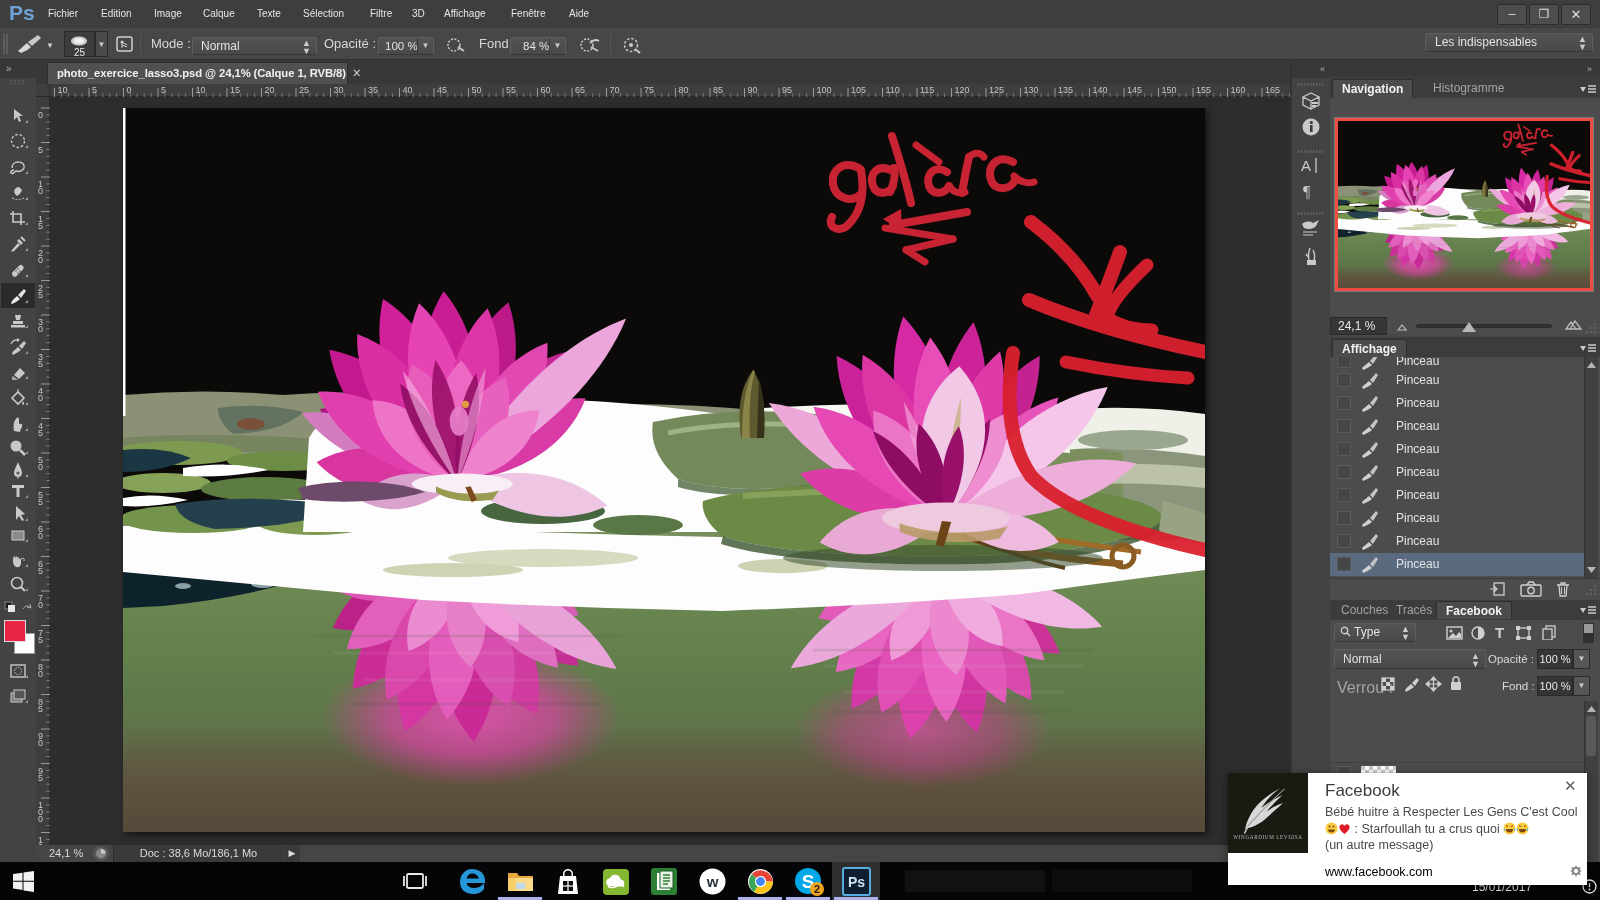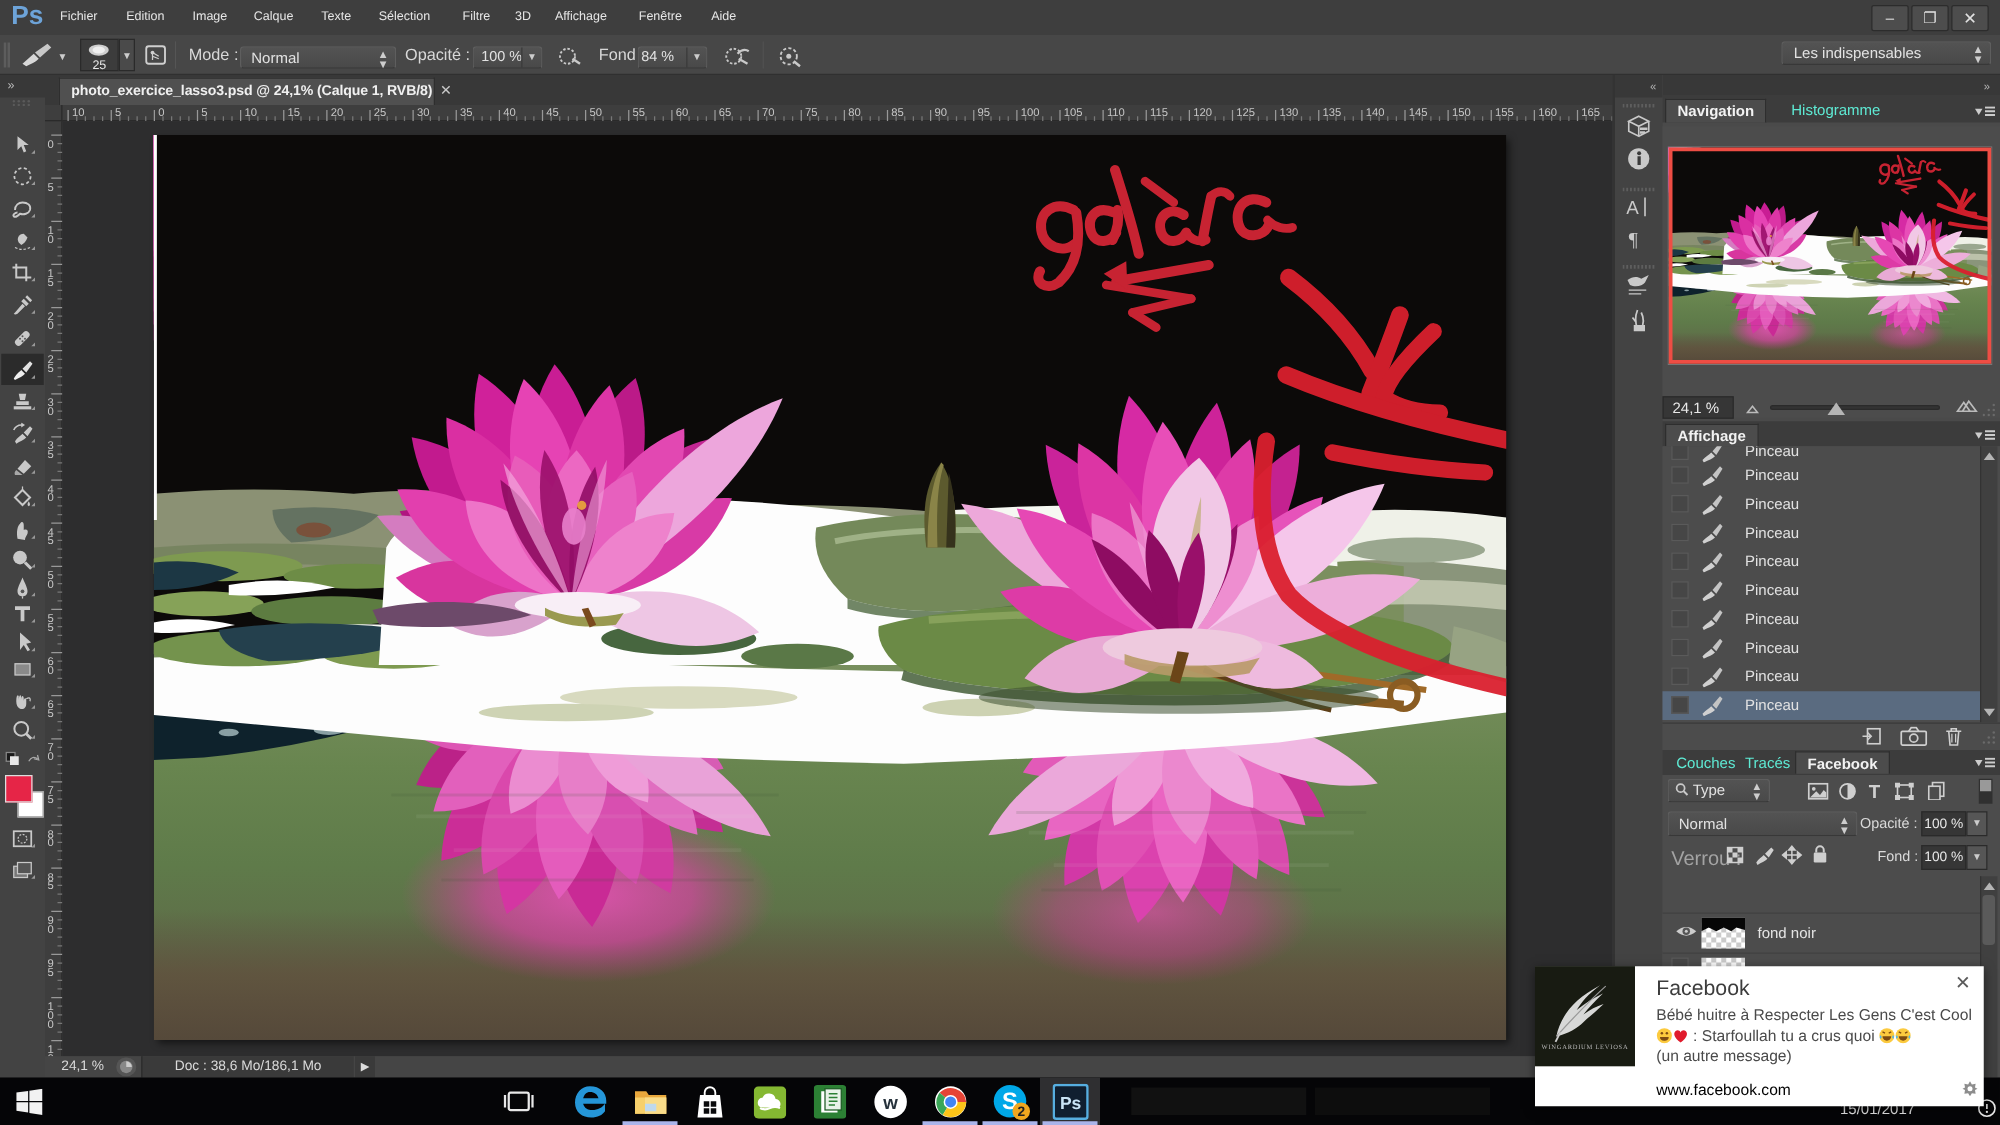--- a/index.html
+++ b/index.html
@@ -29,21 +29,21 @@
 
 #toolbar{position:absolute;left:0;top:60px;width:36px;height:802px;background:#434343}
 #toolbar .hdr{position:absolute;left:0;top:0;width:36px;height:18px;background:#383838;color:#b5b5b5;font-size:10px;text-align:left;line-height:18px;padding-left:6px}
 
 #rightgap{position:absolute;left:1290px;top:60px;width:2px;height:802px;background:#333}
 #iconstrip{position:absolute;left:1292px;top:60px;width:38px;height:802px;background:#434343}
 #iconstrip .hdr{position:absolute;left:0;top:0;width:38px;height:18px;background:#383838;color:#b5b5b5;font-size:9px;line-height:18px;padding-right:5px;text-align:right}
 #panels{position:absolute;left:1330px;top:60px;width:270px;height:802px;background:#4a4a4a}
 .phdr{position:absolute;left:0;width:270px;height:18px;background:#383838;color:#b5b5b5}
 .ptabbar{position:absolute;left:0;width:270px;height:22px;background:#3c3c3c}
-.ptab{position:absolute;top:3px;height:19px;font-size:12px;line-height:19px;padding:0 9px;color:#5eead4}
+.ptab{position:absolute;top:3px;height:19px;font-size:12px;line-height:19px;padding:0 9px;color:#a3a3a3}
 .ptab.act{background:#4c4c4c;color:#f2f2f2;font-weight:bold;border:1px solid #2e2e2e;border-bottom:none}
 .row{position:absolute;left:0;width:254px;height:23px;color:#e2e2e2;font-size:12px}
 .chk{position:absolute;left:7px;top:4px;width:14px;height:14px;background:#464646;border:1px solid #5a5a5a}
 .darkfield{background:#363636;border:1px solid #2a2a2a;color:#e8e8e8}
 
 #fbpopup{position:absolute;left:1228px;top:773px;width:359px;height:112px;background:#ffffff;box-shadow:0 2px 8px rgba(0,0,0,.5);font-family:"Liberation Sans",sans-serif;z-index:10}
 #fbart{position:absolute;left:0;top:0;width:80px;height:80px;background:#15180f}
 
 #taskbar{position:absolute;left:0;top:862px;width:1600px;height:38px;background:#050507}
 #searchbox{position:absolute;left:48px;top:0px;width:345px;height:38px;background:#3a3d3f;border:1px solid #565a5c}
@@ -98,21 +98,21 @@
   <div class="sepv" style="left:140px"></div>
   <div class="optlabel" style="left:151px">Mode :</div>
   <div class="drop" style="left:192px;top:9px;width:125px;height:18px;line-height:16px;padding-left:8px">Normal<div class="updn">▲<br>▼</div></div>
   <div class="optlabel" style="left:324px">Opacité :</div>
   <div class="drop" style="left:378px;top:9px;width:56px;height:18px;line-height:16px;padding-left:6px;font-size:11.5px">100 %<div style="position:absolute;right:0;top:0;width:16px;height:16px;border-left:1px solid #3a3a3a;color:#ccc;font-size:8px;text-align:center;line-height:16px">▼</div></div>
   <svg class="abs" style="left:446px;top:7px" width="20" height="20">
       <circle cx="8" cy="10" r="6" fill="none" stroke="#c9c9c9" stroke-width="1.5" stroke-dasharray="2 1.5"></circle>
       <path d="M12,12 L18,16" stroke="#c9c9c9" stroke-width="2"></path>
     </svg>
   <div class="optlabel" style="left:479px">Fond :</div>
-  <div class="drop" style="left:510px;top:9px;width:56px;height:18px;line-height:16px;padding-left:2px;font-size:11.5px">84 %<div style="position:absolute;right:0;top:0;width:16px;height:16px;border-left:1px solid #3a3a3a;color:#ccc;font-size:8px;text-align:center;line-height:16px">▼</div></div>
+  <div class="drop" style="left:510px;top:9px;width:56px;height:18px;line-height:16px;padding-left:12px;font-size:11.5px">84 %<div style="position:absolute;right:0;top:0;width:16px;height:16px;border-left:1px solid #3a3a3a;color:#ccc;font-size:8px;text-align:center;line-height:16px">▼</div></div>
   <svg class="abs" style="left:578px;top:7px" width="24" height="20">
       <circle cx="9" cy="10" r="6" fill="none" stroke="#c9c9c9" stroke-width="1.5" stroke-dasharray="2 1.5"></circle>
       <path d="M13,12 L20,16 M12,8 C15,5 18,4 21,6" stroke="#c9c9c9" stroke-width="1.8" fill="none"></path>
     </svg>
   <div class="sepv" style="left:610px"></div>
   <svg class="abs" style="left:621px;top:7px" width="20" height="20">
       <circle cx="10" cy="10" r="6.5" fill="none" stroke="#c9c9c9" stroke-width="1.5" stroke-dasharray="2.5 1.8"></circle>
       <circle cx="10" cy="10" r="2" fill="#c9c9c9"></circle>
       <path d="M14,14 L19,18" stroke="#c9c9c9" stroke-width="2"></path>
     </svg>
@@ -940,32 +940,20 @@
     <div class="abs" style="left:243px;top:616px;width:17px;height:20px;background:#565656;border:1px solid #2a2a2a;color:#ccc;font-size:8px;text-align:center;line-height:18px">▼</div>
     <svg width="0" height="0" class="abs">
       <defs>
         <pattern id="chk8" width="8" height="8" patternUnits="userSpaceOnUse">
           <rect width="8" height="8" fill="#fff"></rect>
           <rect width="4" height="4" fill="#cbcbcb"></rect>
           <rect x="4" y="4" width="4" height="4" fill="#cbcbcb"></rect>
         </pattern>
       </defs>
     </svg>
-    <div class="abs" style="left:0;top:670px;width:254px;height:31px;background:#4c4c4c;border-top:1px solid #404040">
-      <svg class="abs" style="left:10px;top:8px" width="18" height="12">
-        <path d="M1,6 Q9,-1 17,6 Q9,13 1,6 Z" fill="#ccc"></path>
-        <circle cx="9" cy="6" r="3" fill="#555"></circle>
-        <circle cx="9" cy="6" r="1.2" fill="#ccc"></circle>
-      </svg>
-      <svg class="abs" style="left:31px;top:3px" width="35" height="25">
-        <rect width="35" height="25" fill="url(#chk8)"></rect>
-        <path d="M0,0 H35 V10 L28,8 24,11 18,8 12,11 6,8 0,11 Z" fill="#060606"></path>
-      </svg>
-      <div class="abs" style="left:76px;top:8px;color:#e4e4e4;font-size:12px">fond noir</div>
-    </div>
     <div class="abs" style="left:0;top:702px;width:254px;height:11px;background:#4c4c4c;border-top:1px solid #404040">
       <div class="chk" style="top:3px"></div>
       <svg class="abs" style="left:31px;top:3px" width="35" height="9">
         <rect width="35" height="9" fill="url(#chk8)"></rect>
       </svg>
     </div>
     <div class="abs" style="left:254px;top:641px;width:14px;height:161px;background:#404040;border-left:1px solid #333"></div>
     <svg class="abs" style="left:256px;top:644px" width="11" height="10">
       <path d="M5.5,2 L10,8 H1 Z" fill="#b5b5b5"></path>
     </svg>

